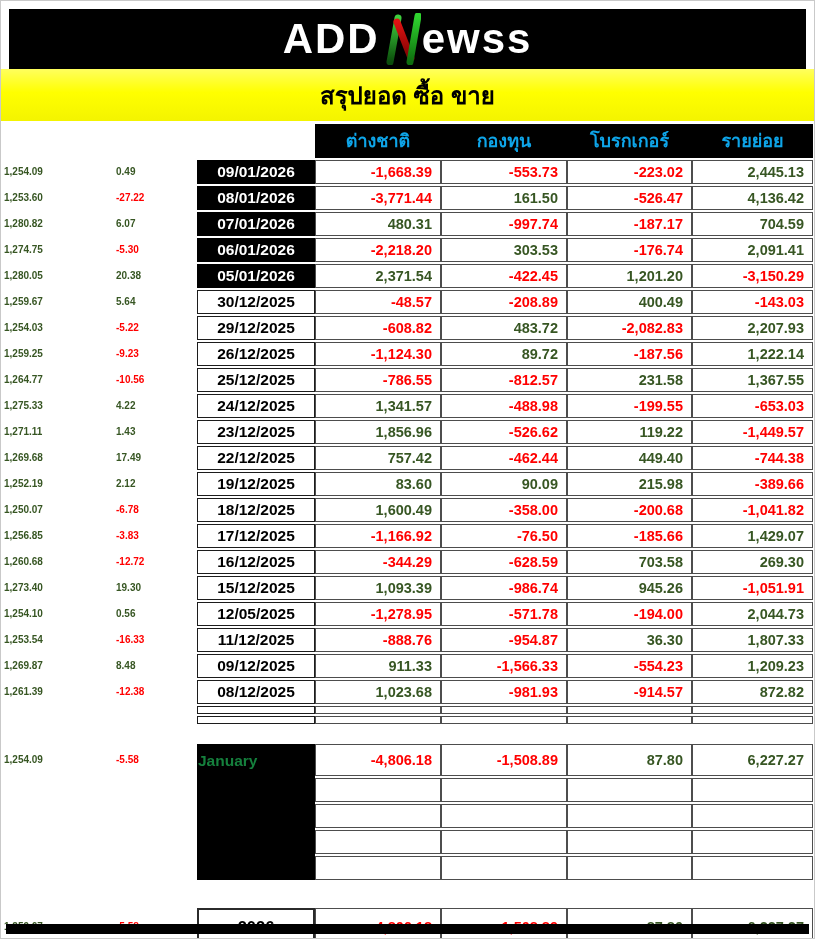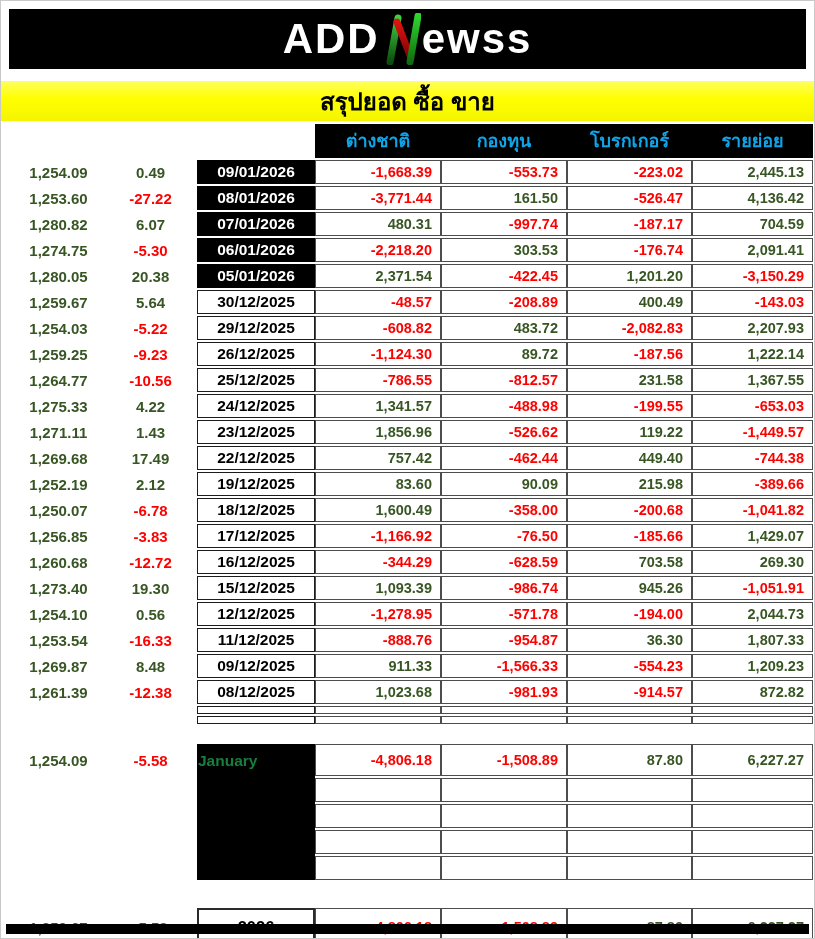--- a/index.html
+++ b/index.html
@@ -5,31 +5,31 @@
   html,body{margin:0;padding:0;background:#fff;}
   body{font-family:"Liberation Sans", sans-serif;font-weight:bold;}
   .page{width:815px;height:939px;box-sizing:border-box;border:1px solid #c9c9c9;
         background:#fff;overflow:hidden;position:relative;}
   
   .logobar{margin:8px 8px 0 8px;height:60px;background:#000;display:flex;
            align-items:center;justify-content:center;}
   .logo{color:#fff;font-size:42px;font-weight:bold;letter-spacing:2px;display:flex;align-items:center;line-height:1;}
   .logo .n-icon{display:inline-block;margin:0 1px;height:52px;width:40px;}
   
-  .banner{height:40px;background:linear-gradient(#ffff5e,#ffff00 45%,#f4f400);
-          display:flex;align-items:center;justify-content:center;margin-top:12px;}
+  .banner{height:52px;background:linear-gradient(#ffff5e,#ffff00 45%,#f4f400);
+          display:flex;align-items:center;justify-content:center;}
   .banner .title{font-size:24px;color:#000;font-weight:bold;}
   
   table{border-collapse:separate;border-spacing:0 2px;table-layout:fixed;
         margin:1px 0 0 3px;width:809px;}
   td,th{padding:0;font-size:14px;line-height:1;overflow:hidden;white-space:nowrap;}
   th{height:32px;font-size:18px;}
   .th-dark{background:#000;color:#0ea5e9;border:1px solid #000;text-align:center;font-weight:bold;}
   .th-blank{background:#fff;border:none;}
-  td.idx,td.chg{text-align:center;padding-right:3px;height:24px;font-size:15px;}
+  td.idx,td.chg{text-align:left;padding-right:3px;height:24px;font-size:10px;}
   td.spc{border:none;}
   td.bcell{border:1px solid #4d4d4d;background:#fff;}
   td.val{text-align:right;padding-right:8px;font-size:14.5px;}
   td.date{border:1.5px solid #1c1c1c;text-align:center;color:#000;font-size:15.5px;}
   td.date-dark{background:#000;color:#fff;border-color:#000;}
   tr.filler td{height:6px;}
   tr.gap td{border:none;background:#fff;}
   td.month-cell{background:#000;color:#15803d;border:1.5px solid #000;text-align:left;
                 vertical-align:top;padding-top:8px;font-size:15.5px;}
   tr.sumrow td{height:30px;}
@@ -269,21 +269,21 @@
           <td class="bcell date">15/12/2025</td>
           <td class="bcell val pos">1,093.39</td>
           <td class="bcell val neg">-986.74</td>
           <td class="bcell val pos">945.26</td>
           <td class="bcell val neg">-1,051.91</td>
         </tr>
         <tr>
           <td class="idx pos">1,254.10</td>
           <td class="chg pos">0.56</td>
           <td class="spc"></td>
-          <td class="bcell date">12/12/2025</td>
+          <td class="bcell date">12/05/2025</td>
           <td class="bcell val neg">-1,278.95</td>
           <td class="bcell val neg">-571.78</td>
           <td class="bcell val neg">-194.00</td>
           <td class="bcell val pos">2,044.73</td>
         </tr>
         <tr>
           <td class="idx pos">1,253.54</td>
           <td class="chg neg">-16.33</td>
           <td class="spc"></td>
           <td class="bcell date">11/12/2025</td>

